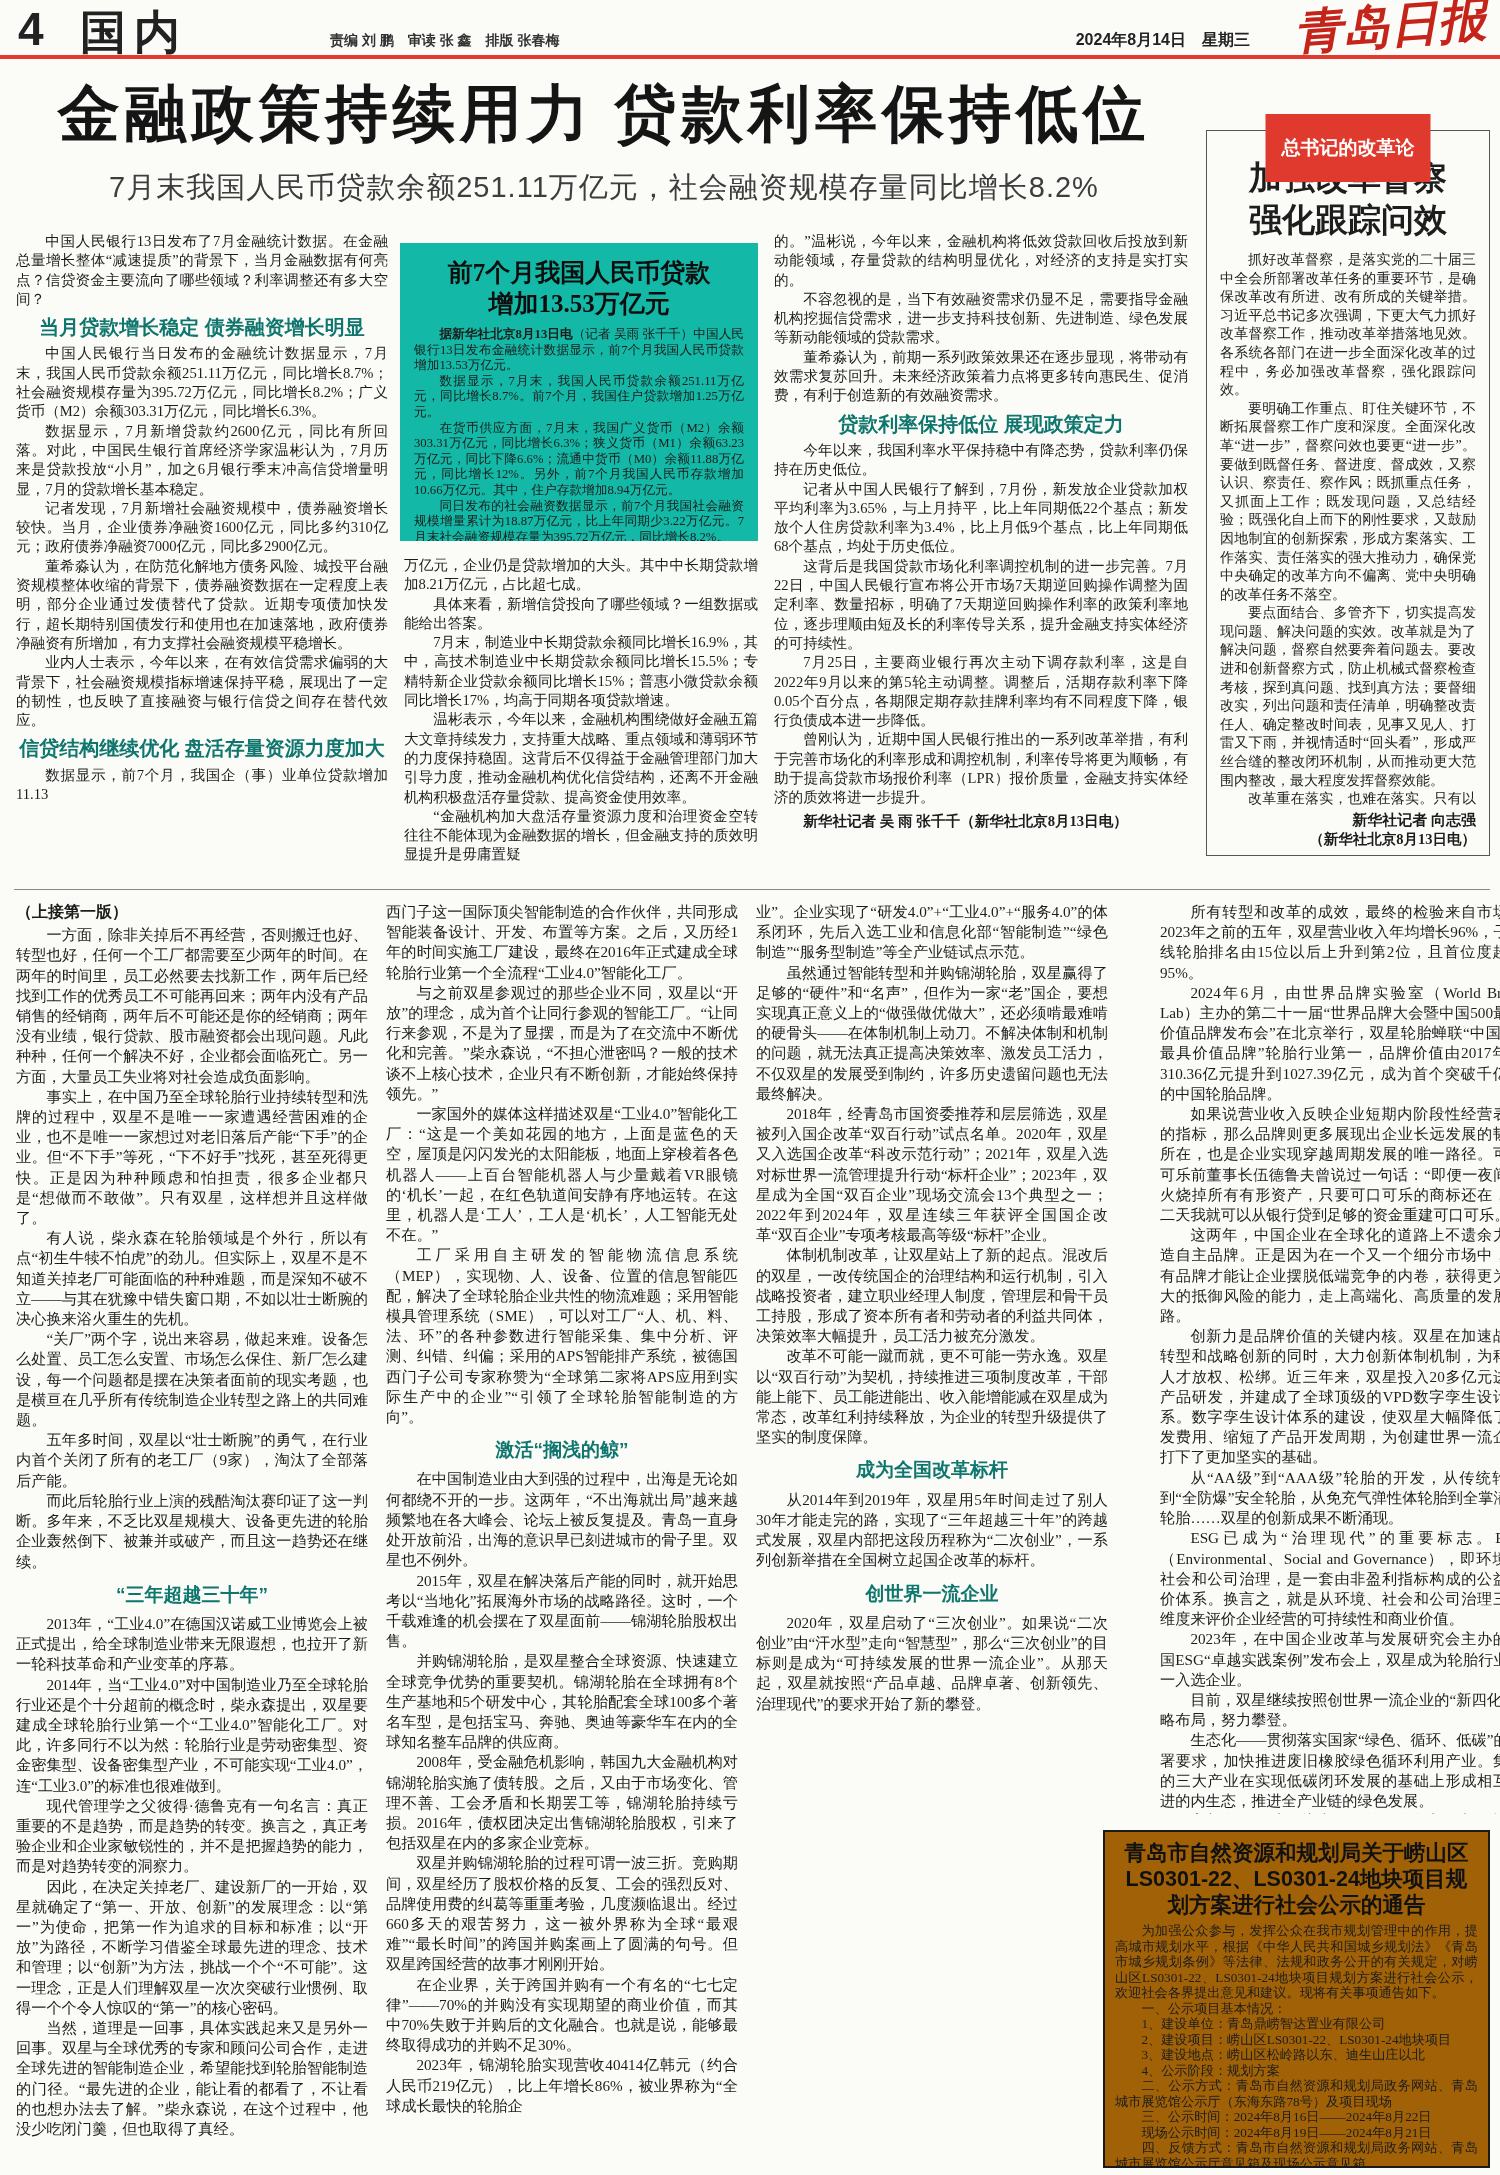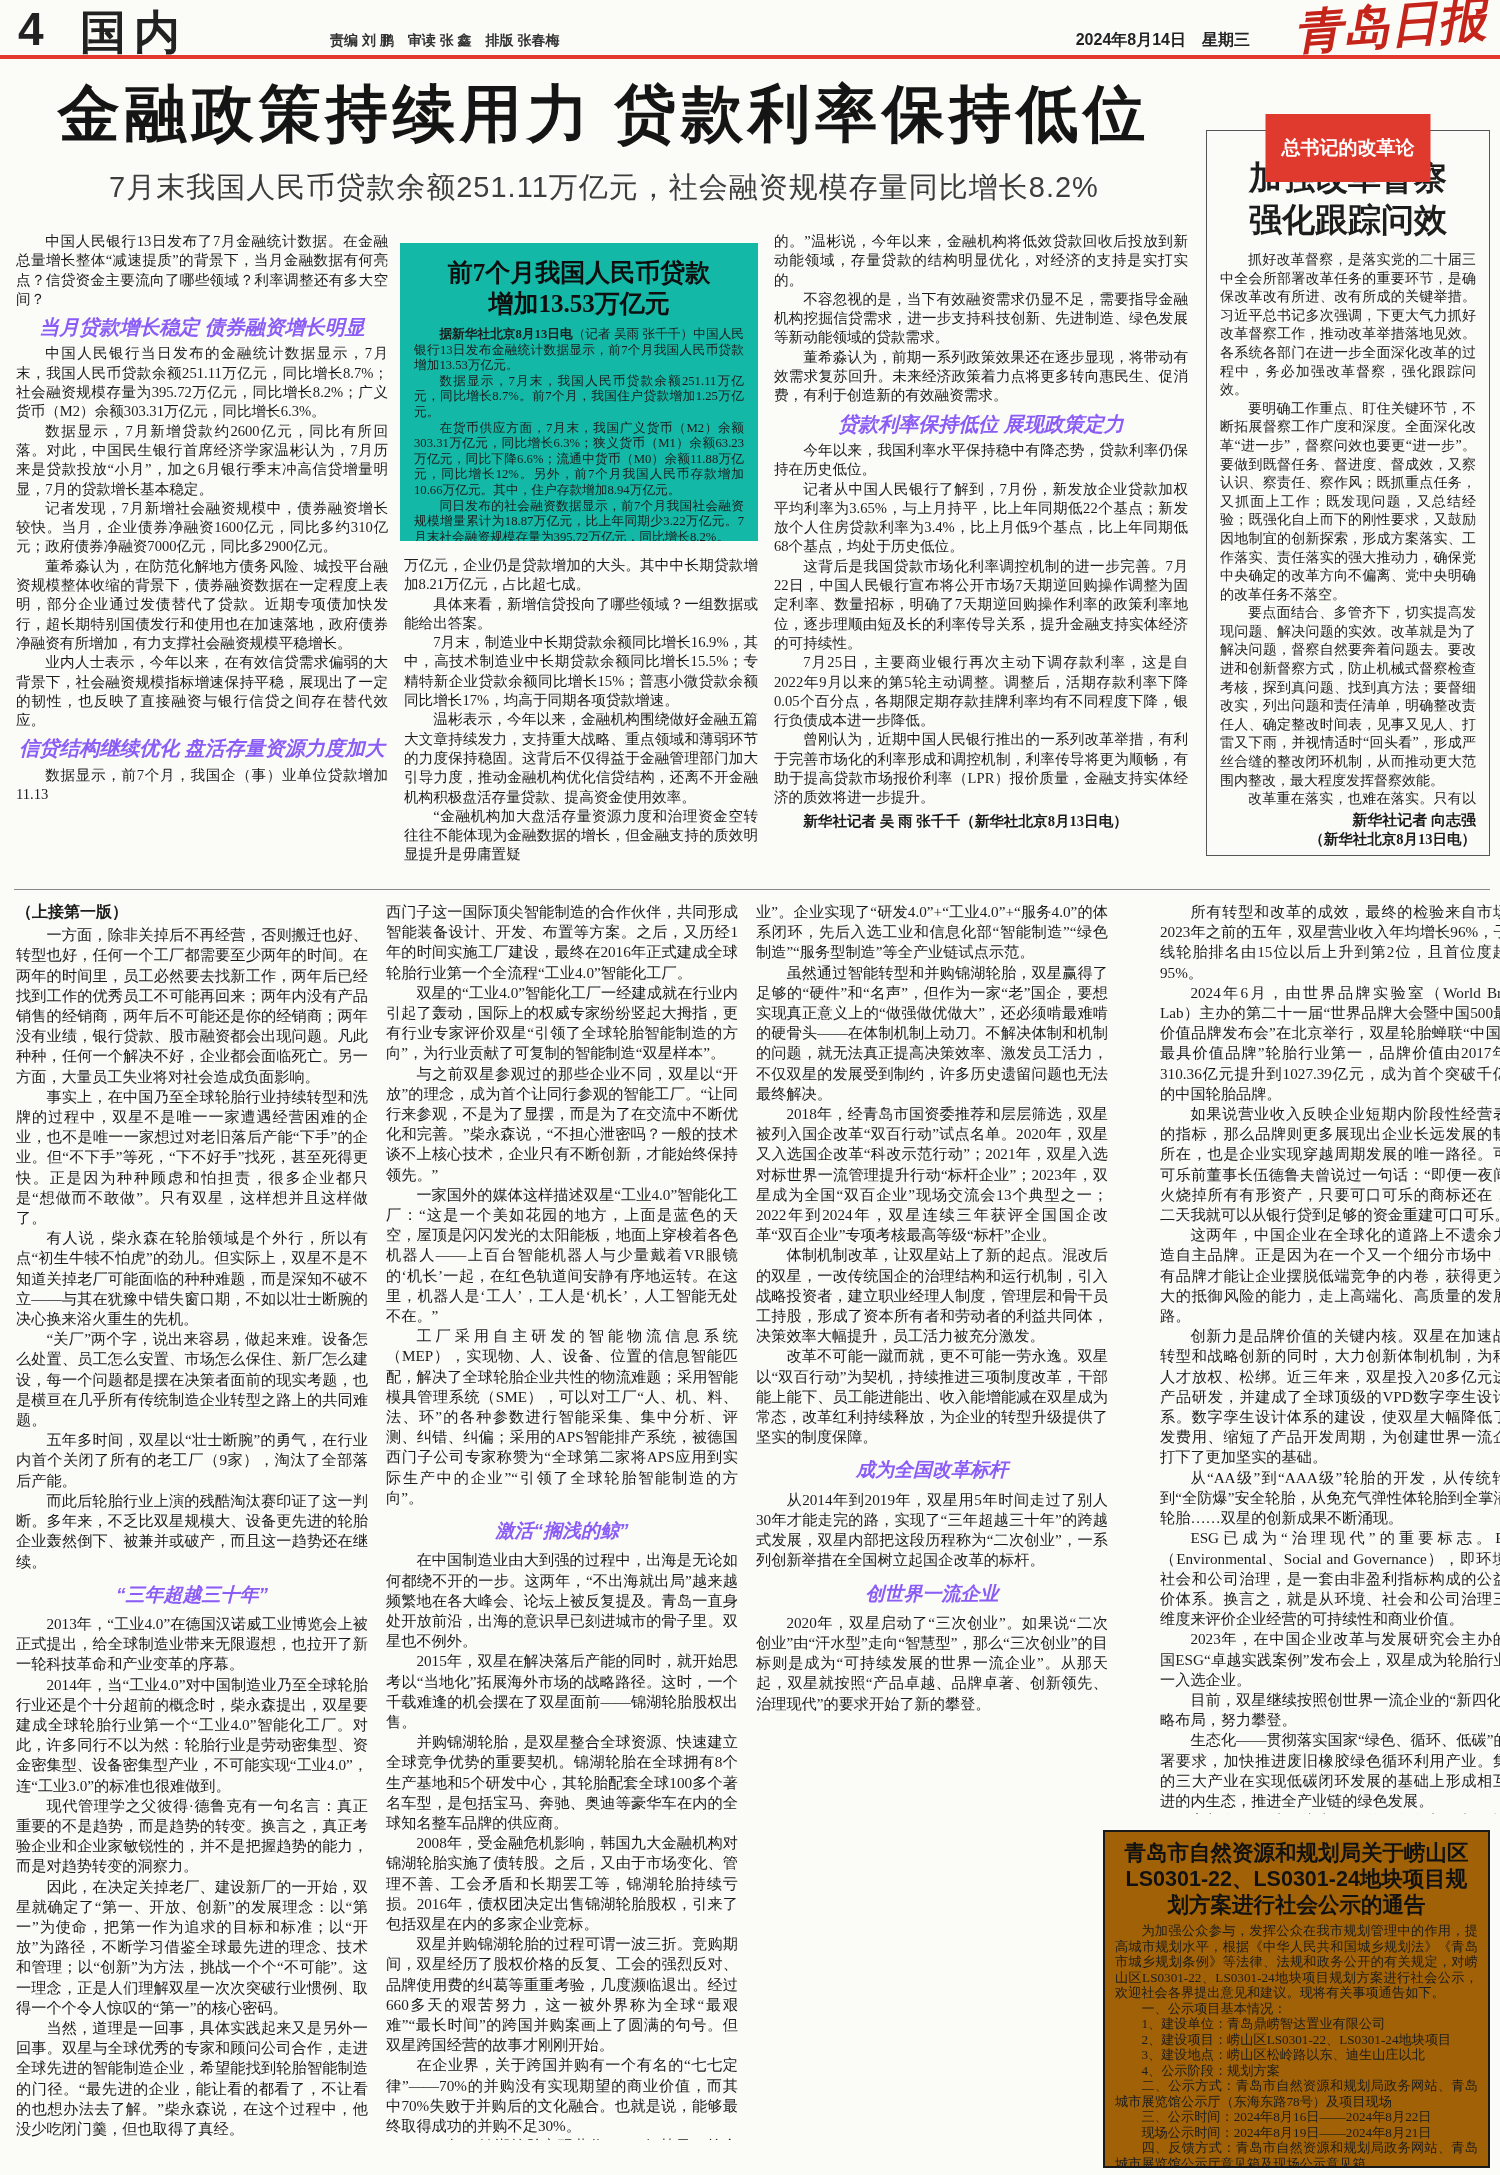--- a/index.html
+++ b/index.html
@@ -24,21 +24,21 @@
             font-family:"Liberation Sans","DejaVu Sans",sans-serif;font-size:29px;font-weight:400;
             letter-spacing:1px;color:#3d3d3d;}
   .col{position:absolute;text-align:justify;overflow:hidden;}
   .lead-col{top:232px;height:650px;font-size:14.6px;line-height:19.3px;}
   #leadc1{left:16px;width:372px;}
   #leadc2{left:404px;width:354px;top:556px;height:326px;}
   #leadc3{left:774px;width:414px;}
   .para{margin:0;text-indent:2em;}
   .para.noind{text-indent:0;}
   .col-head{font-family:"Liberation Sans","DejaVu Sans",sans-serif;font-weight:bold;font-size:20px;
-            text-align:center;margin:9px 0 7px;text-indent:0;color:#8b5cf6;font-style:italic;}
+            text-align:center;margin:9px 0 7px;text-indent:0;color:#0f766e;}
   .byline{font-weight:bold;text-indent:2em;margin-top:4px;}
   
   .brief{position:absolute;left:400px;top:243px;width:358px;height:298px;background:#14b8a6;
          padding:10px 14px;box-sizing:border-box;overflow:hidden;text-align:justify;}
   .brief-title{font-size:25px;line-height:31px;font-weight:bold;text-align:center;color:#0e0e0e;margin:4px 0 8px;}
   .brief .para{font-size:12.7px;line-height:15.6px;}
   
   .sidebar{position:absolute;left:1206px;top:130px;width:284px;height:726px;border:1px solid #555;
            box-sizing:border-box;padding:0 13px;background:#fbfbf8;}
   .kicker{position:absolute;top:-17px;left:50%;transform:translateX(-50%);background:#e03a2f;color:#fff;
@@ -152,21 +152,20 @@
       <div class="col-head">“三年超越三十年”</div>
       <p class="para">2013年，“工业4.0”在德国汉诺威工业博览会上被正式提出，给全球制造业带来无限遐想，也拉开了新一轮科技革命和产业变革的序幕。</p>
       <p class="para">2014年，当“工业4.0”对中国制造业乃至全球轮胎行业还是个十分超前的概念时，柴永森提出，双星要建成全球轮胎行业第一个“工业4.0”智能化工厂。对此，许多同行不以为然：轮胎行业是劳动密集型、资金密集型、设备密集型产业，不可能实现“工业4.0”，连“工业3.0”的标准也很难做到。</p>
       <p class="para">现代管理学之父彼得·德鲁克有一句名言：真正重要的不是趋势，而是趋势的转变。换言之，真正考验企业和企业家敏锐性的，并不是把握趋势的能力，而是对趋势转变的洞察力。</p>
       <p class="para">因此，在决定关掉老厂、建设新厂的一开始，双星就确定了“第一、开放、创新”的发展理念：以“第一”为使命，把第一作为追求的目标和标准；以“开放”为路径，不断学习借鉴全球最先进的理念、技术和管理；以“创新”为方法，挑战一个个“不可能”。这一理念，正是人们理解双星一次次突破行业惯例、取得一个个令人惊叹的“第一”的核心密码。</p>
       <p class="para">当然，道理是一回事，具体实践起来又是另外一回事。双星与全球优秀的专家和顾问公司合作，走进全球先进的智能制造企业，希望能找到轮胎智能制造的门径。“最先进的企业，能让看的都看了，不让看的也想办法去了解。”柴永森说，在这个过程中，他没少吃闭门羹，但也取得了真经。</p>
       <p class="para">经过大量的产业趋势、前沿技术研究和实地调研，双星审慎完成了“工业4.0”智能化工厂的顶层设计，并邀请了包括</p>
     </div>
   <div id="midB" class="col mid-col">
       <p class="para noind">西门子这一国际顶尖智能制造的合作伙伴，共同形成智能装备设计、开发、布置等方案。之后，又历经1年的时间实施工厂建设，最终在2016年正式建成全球轮胎行业第一个全流程“工业4.0”智能化工厂。</p>
-      <p class="para">双星的“工业4.0”智能化工厂一经建成就在行业内引起了轰动，国际上的权威专家纷纷竖起大拇指，更有行业专家评价双星“引领了全球轮胎智能制造的方向”，为行业贡献了可复制的智能制造“双星样本”。</p>
       <p class="para">与之前双星参观过的那些企业不同，双星以“开放”的理念，成为首个让同行参观的智能工厂。“让同行来参观，不是为了显摆，而是为了在交流中不断优化和完善。”柴永森说，“不担心泄密吗？一般的技术谈不上核心技术，企业只有不断创新，才能始终保持领先。”</p>
       <p class="para">一家国外的媒体这样描述双星“工业4.0”智能化工厂：“这是一个美如花园的地方，上面是蓝色的天空，屋顶是闪闪发光的太阳能板，地面上穿梭着各色机器人——上百台智能机器人与少量戴着VR眼镜的‘机长’一起，在红色轨道间安静有序地运转。在这里，机器人是‘工人’，工人是‘机长’，人工智能无处不在。”</p>
       <p class="para">工厂采用自主研发的智能物流信息系统（MEP），实现物、人、设备、位置的信息智能匹配，解决了全球轮胎企业共性的物流难题；采用智能模具管理系统（SME），可以对工厂“人、机、料、法、环”的各种参数进行智能采集、集中分析、评测、纠错、纠偏；采用的APS智能排产系统，被德国西门子公司专家称赞为“全球第二家将APS应用到实际生产中的企业”“引领了全球轮胎智能制造的方向”。</p>
       <div class="col-head">激活“搁浅的鲸”</div>
       <p class="para">在中国制造业由大到强的过程中，出海是无论如何都绕不开的一步。这两年，“不出海就出局”越来越频繁地在各大峰会、论坛上被反复提及。青岛一直身处开放前沿，出海的意识早已刻进城市的骨子里。双星也不例外。</p>
       <p class="para">2015年，双星在解决落后产能的同时，就开始思考以“当地化”拓展海外市场的战略路径。这时，一个千载难逢的机会摆在了双星面前——锦湖轮胎股权出售。</p>
       <p class="para">并购锦湖轮胎，是双星整合全球资源、快速建立全球竞争优势的重要契机。锦湖轮胎在全球拥有8个生产基地和5个研发中心，其轮胎配套全球100多个著名车型，是包括宝马、奔驰、奥迪等豪华车在内的全球知名整车品牌的供应商。</p>
       <p class="para">2008年，受金融危机影响，韩国九大金融机构对锦湖轮胎实施了债转股。之后，又由于市场变化、管理不善、工会矛盾和长期罢工等，锦湖轮胎持续亏损。2016年，债权团决定出售锦湖轮胎股权，引来了包括双星在内的多家企业竞标。</p>
       <p class="para">双星并购锦湖轮胎的过程可谓一波三折。竞购期间，双星经历了股权价格的反复、工会的强烈反对、品牌使用费的纠葛等重重考验，几度濒临退出。经过660多天的艰苦努力，这一被外界称为全球“最艰难”“最长时间”的跨国并购案画上了圆满的句号。但双星跨国经营的故事才刚刚开始。</p>
       <p class="para">在企业界，关于跨国并购有一个有名的“七七定律”——70%的并购没有实现期望的商业价值，而其中70%失败于并购后的文化融合。也就是说，能够最终取得成功的并购不足30%。</p>

